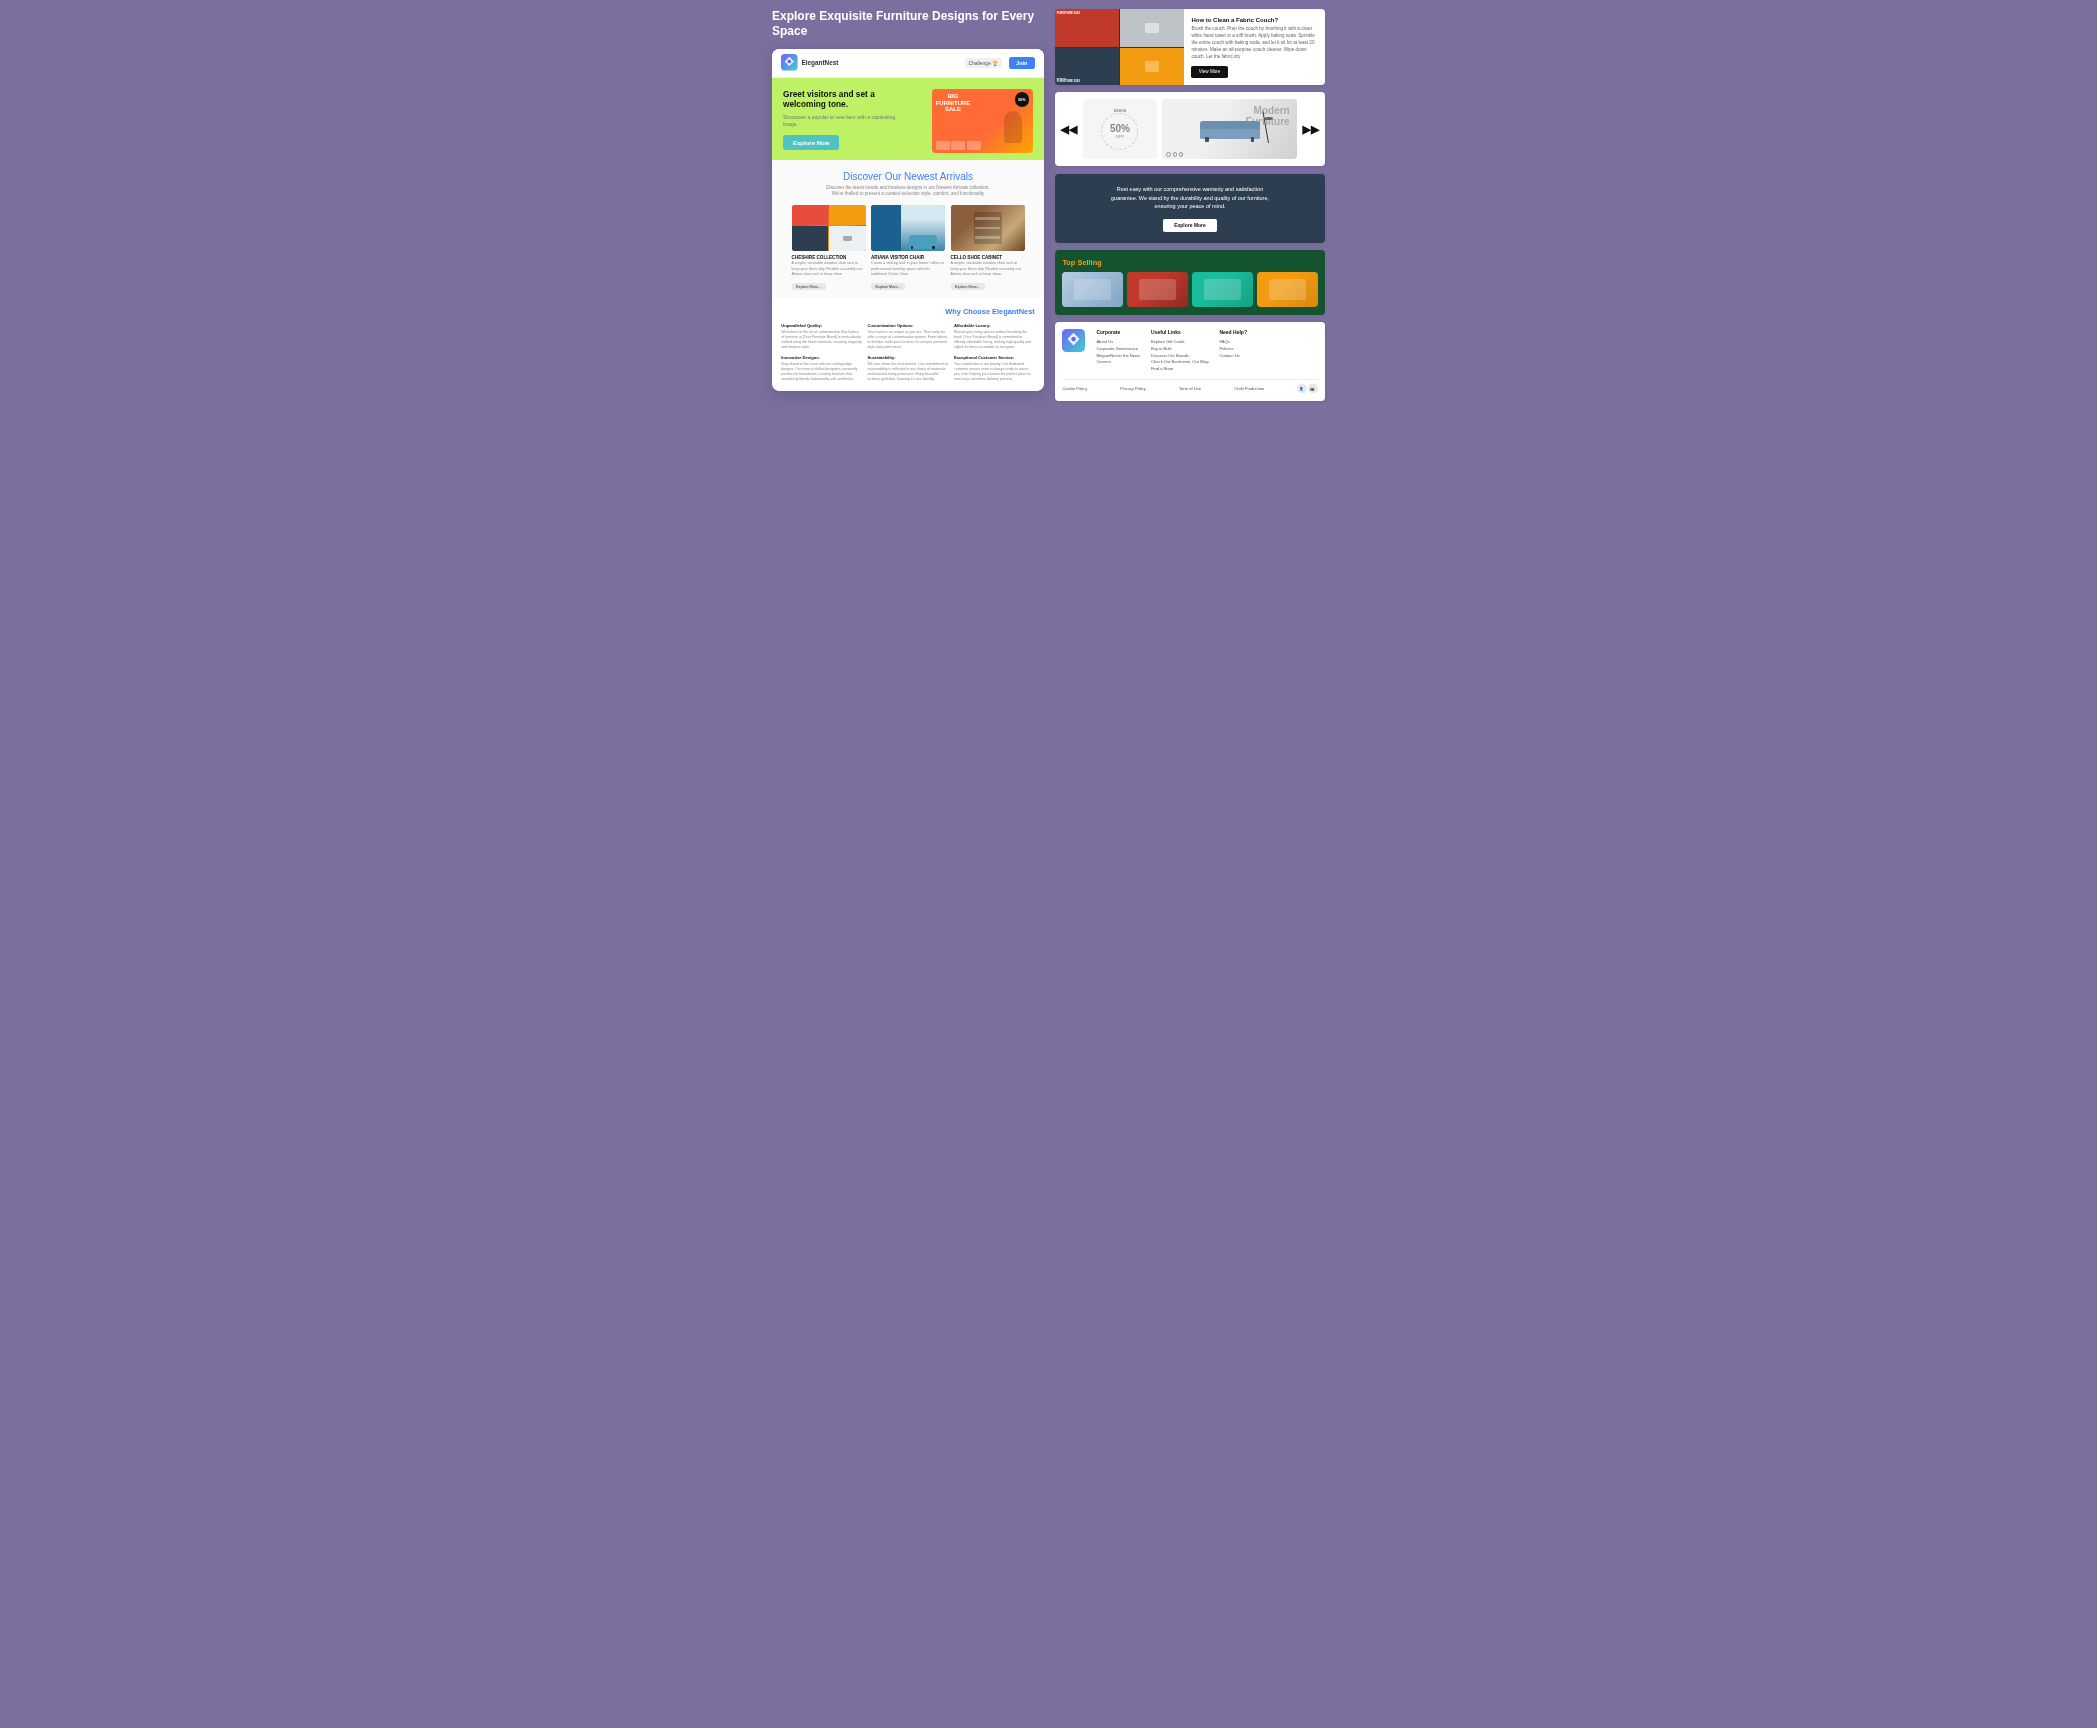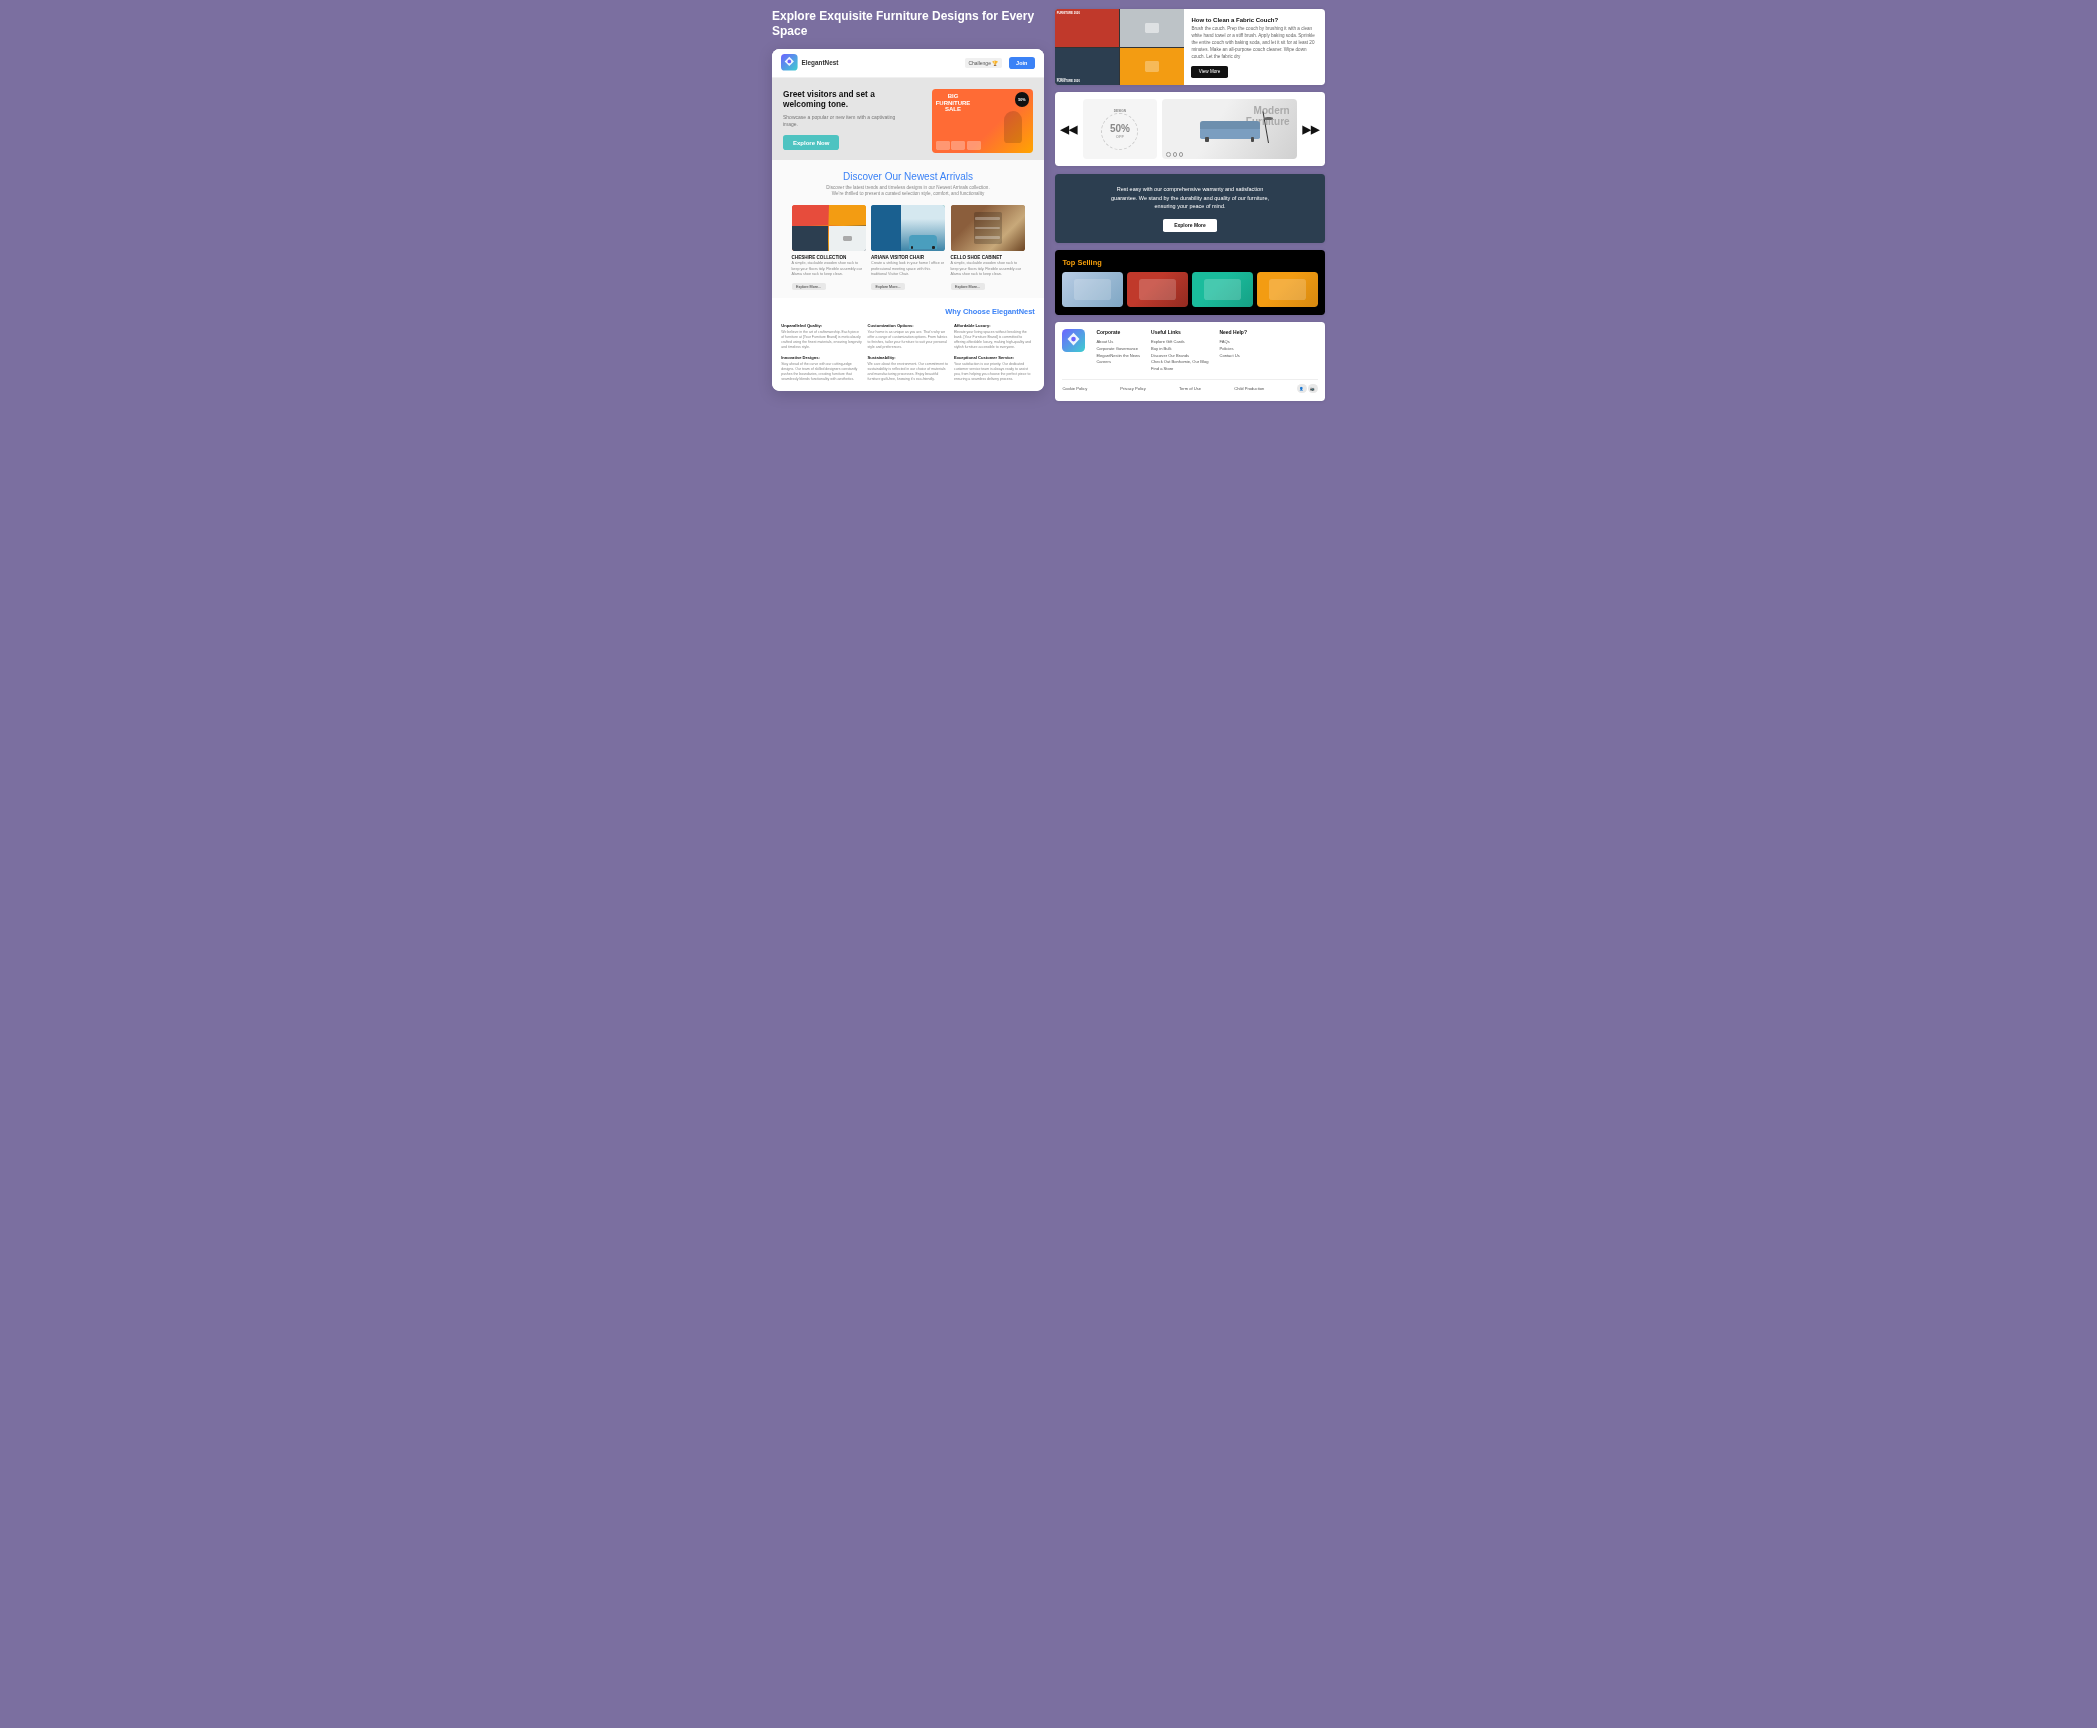--- a/index.html
+++ b/index.html
@@ -66,21 +66,21 @@
       border-radius: 2.8px;
       font-size: 5.5px;
       font-weight: 600;
       cursor: pointer;
     }
     
     .hero-section {
       display: flex;
       padding: 11px 11px 7.4px;
       gap: 24px;
-      background: #e5e5e5;
+      background: #bef264;
     }
     .hero-left {
       flex: 1;
     }
     .hero-tagline {
       font-size: 8.3px;
       font-weight: 700;
       color: #111;
       margin-bottom: 3.7px;
       line-height: 1.3;
@@ -408,21 +408,21 @@
       color: #111;
       border: none;
       padding: 3.7px 11px;
       border-radius: 1.8px;
       font-size: 5px;
       font-weight: 600;
       cursor: pointer;
     }
     
     .top-selling-section {
-      background: #000000;
+      background: #14532d;
       border-radius: 3.7px;
       padding: 7.4px;
       box-shadow: 0 0.9px 3.7px rgba(0,0,0,0.08);
     }
     .top-selling-title {
       font-size: 7.4px;
       font-weight: 700;
       color: #111;
       margin-bottom: 5.5px;
     }

